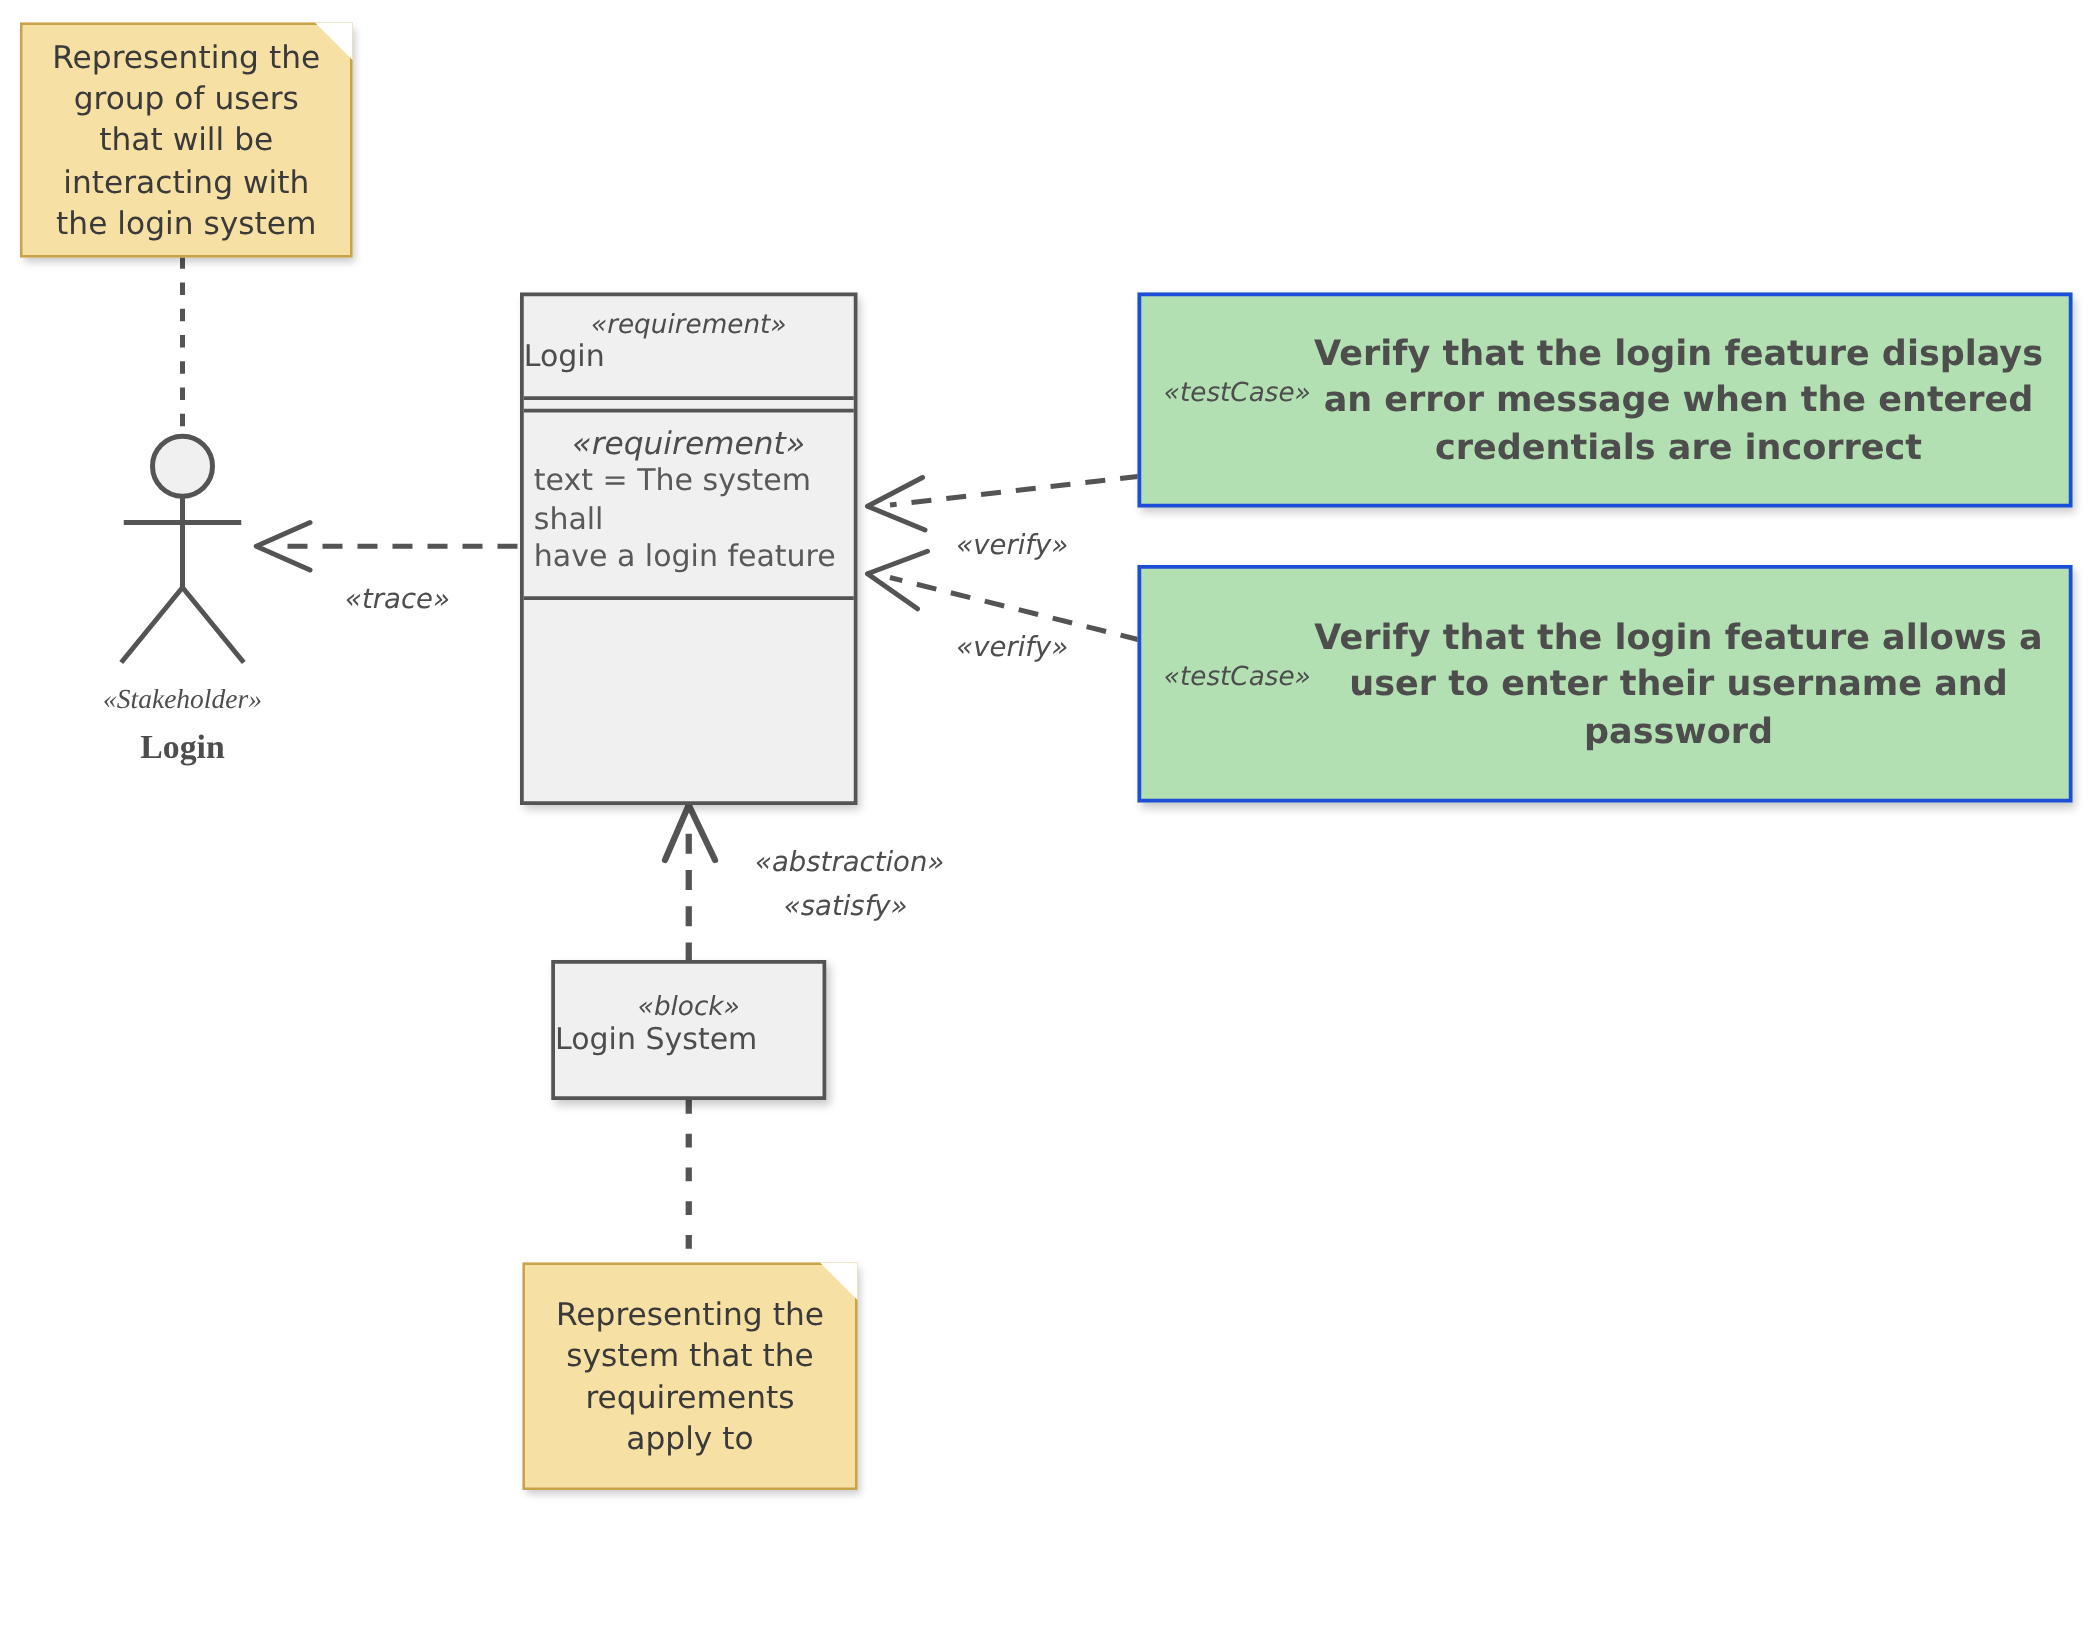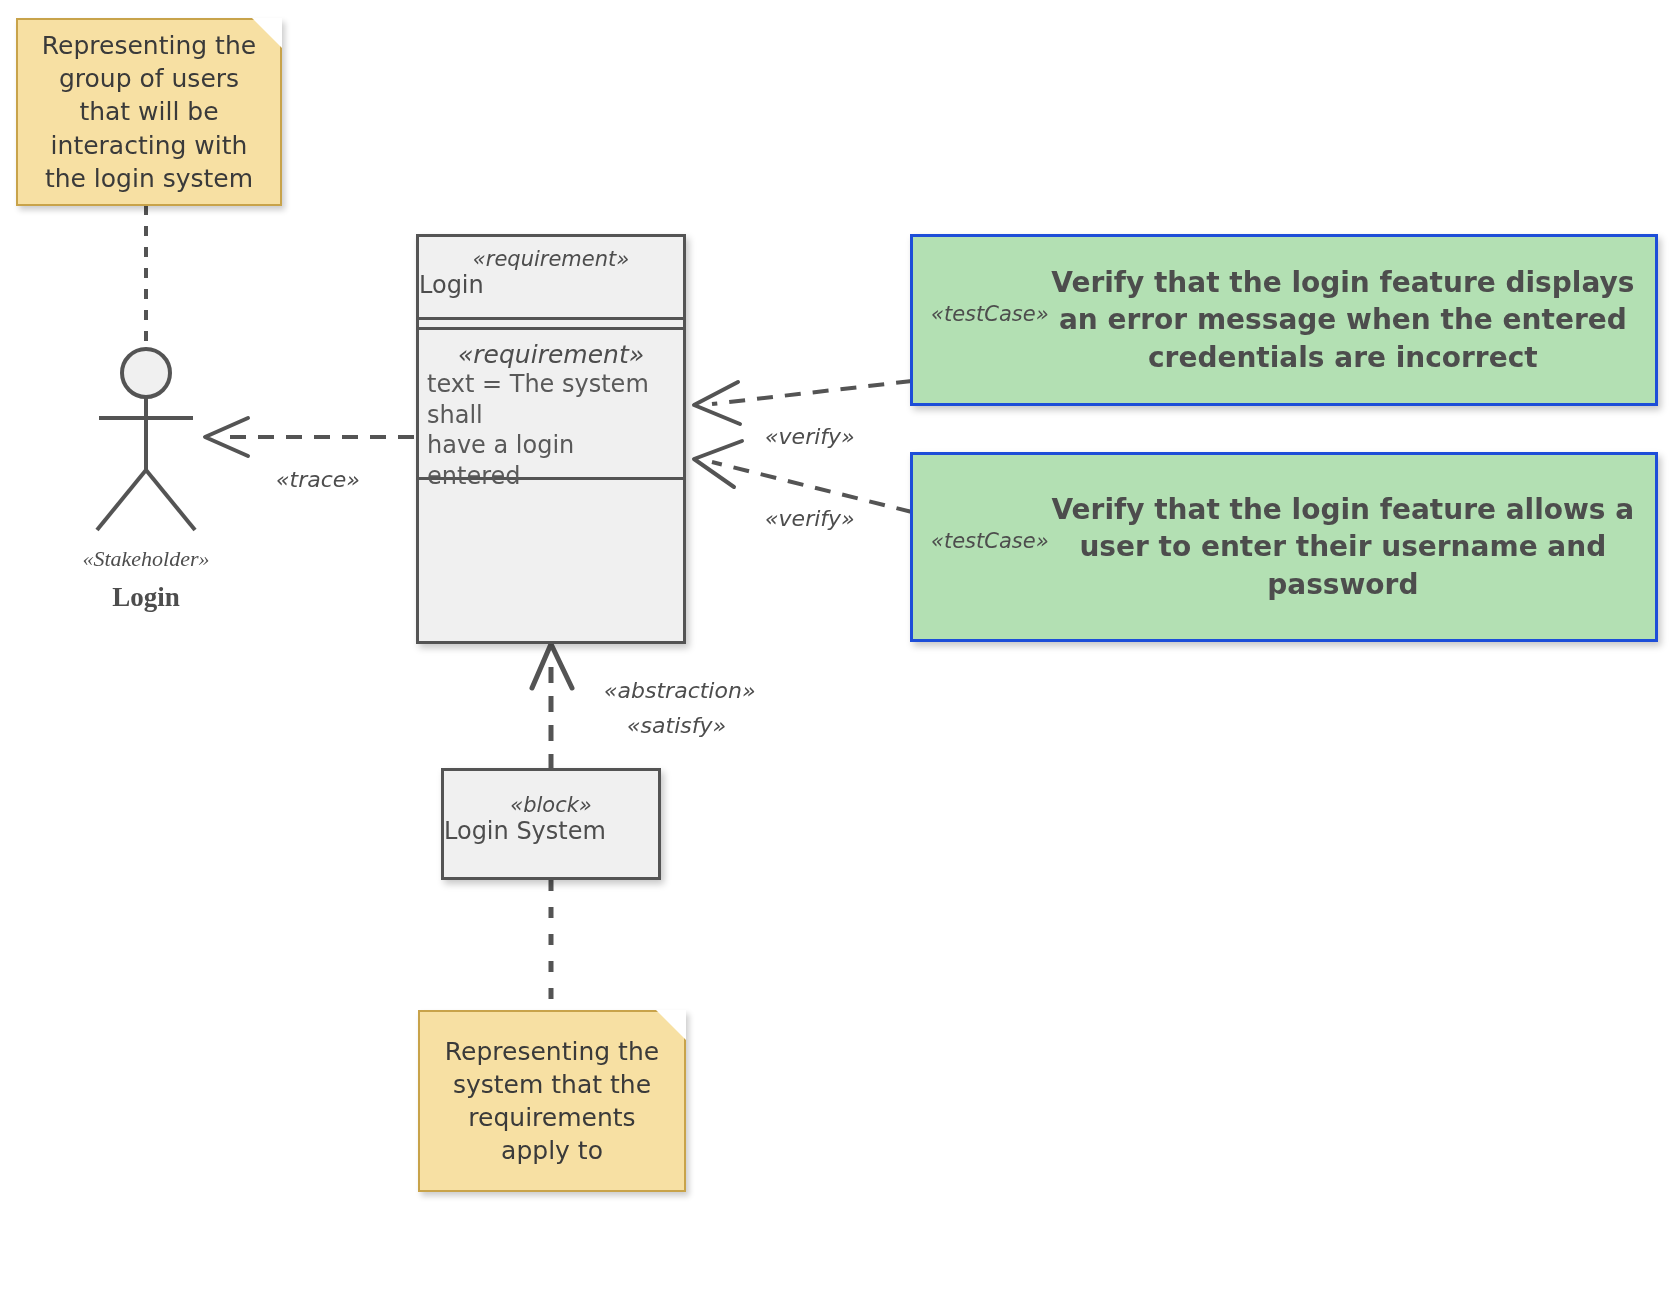--- a/index.html
+++ b/index.html
@@ -218,21 +218,21 @@
     <div class="compartment sep-thick" style="height:83px; padding-top:10px;">
       <div class="stereo">«requirement»</div>
       <div class="title">Login</div>
     </div>
 
     <div class="compartment sep-thick" style="height:10px;"></div>
 
     <div class="compartment sep-thick" style="height:150px; padding:10px 8px 0 8px;">
       <div class="prop-stereo">«requirement»</div>
       <div class="prop">text = The system shall</div>
-      <div class="prop">have a login entered</div>
+      <div class="prop">have a login feature</div>
     </div>
 
     <div class="compartment" style="height:151px;"></div>
   </div>
 
   <div class="node testcase" style="left:910px; top:234px; width:748px; height:172px;">
     <div class="tc-stereo">«testCase»</div>
     <div class="tc-name">Verify that the login feature displays an error message when the entered credentials are incorrect</div>
   </div>
 

